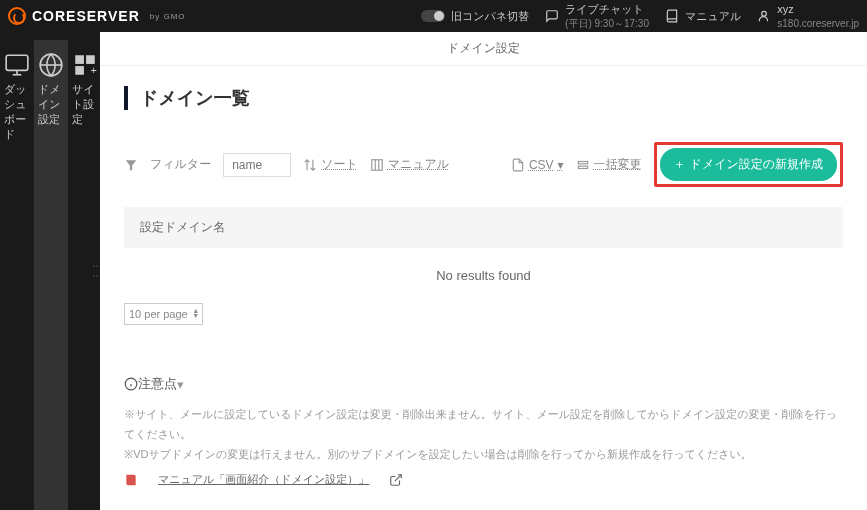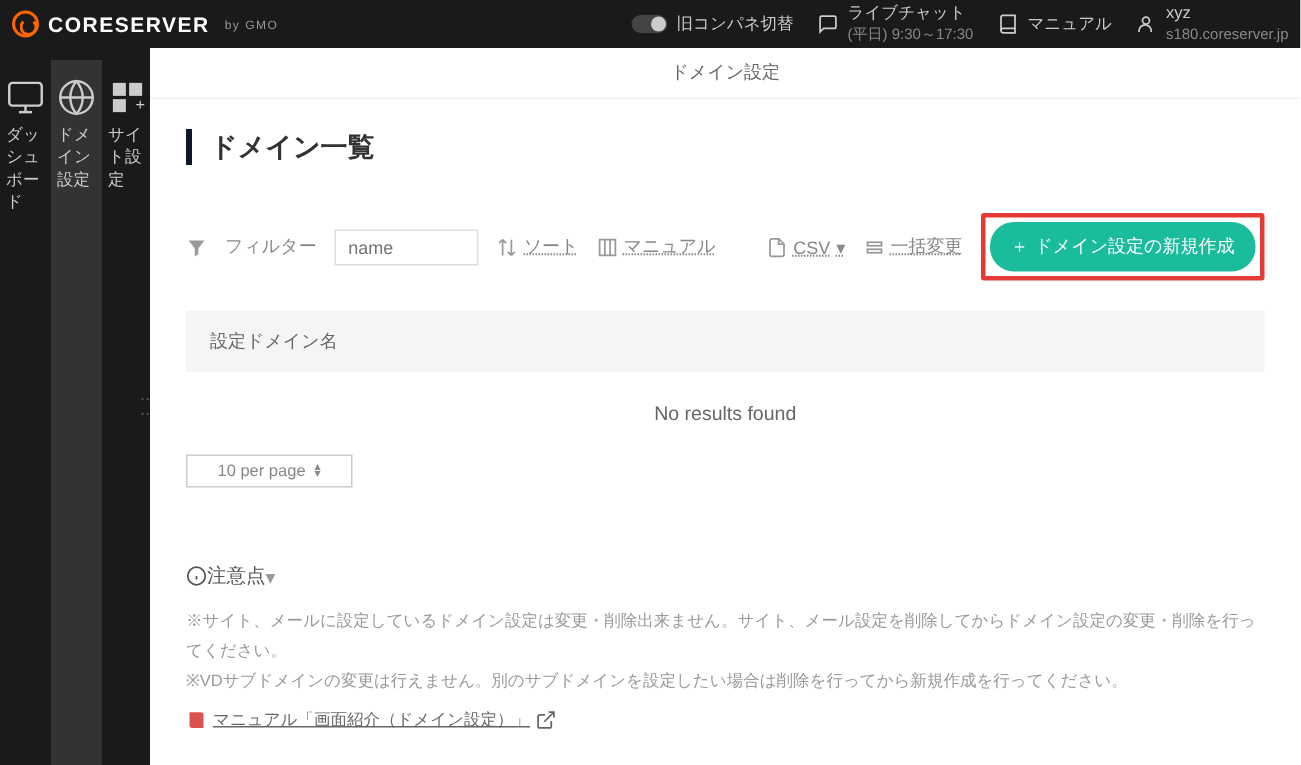--- a/index.html
+++ b/index.html
@@ -17,34 +17,34 @@
 .layout { display: flex; height: calc(100% - 32px); }
 .sidebar { width: 100px; background: #1a1a1a; color: #ccc; display: flex; flex-direction: row; padding-top: 8px; position: relative; }
 .side-item { display: flex; flex-direction: column; align-items: center; gap: 4px; padding: 12px 4px; font-size: 11px; cursor: pointer; }
 .side-item.active { background: #333; }
 .side-handle { position: absolute; right: -3px; top: 50%; transform: translateY(-50%); color: #666; font-size: 10px; writing-mode: vertical-rl; }
 .main { flex: 1; background: #fff; overflow-y: auto; position: relative; }
 .breadcrumb { text-align: center; padding: 8px; font-size: 12px; color: #666; border-bottom: 1px solid #eee; }
 .content { padding: 20px 24px 12px; }
 .page-title { font-size: 18px; font-weight: bold; border-left: 4px solid #0f172a; padding-left: 12px; margin-bottom: 32px; font-family: Liberation Serif, serif; }
 .toolbar { display: flex; align-items: center; gap: 12px; margin-bottom: 20px; color: #888; font-size: 12px; }
-.filter-input { border: 1px solid #ddd; padding: 4px 8px; font-size: 12px; width: 96px; color: #999; }
+.filter-input { border: 1px solid #ddd; padding: 4px 8px; font-size: 12px; width: 68px; color: #999; }
 .tool-link { color: #888; text-decoration: underline dotted; cursor: pointer; display: inline-flex; align-items: center; gap: 4px; }
 .spacer { flex: 1; }
 .create-btn { background: #1abc9c; color: #fff; border: none; border-radius: 16px; padding: 8px 14px; font-size: 12px; cursor: pointer; display: inline-flex; align-items: center; gap: 4px; }
 .create-wrap { border: 3px solid #e53935; padding: 3px; border-radius: 2px; }
 .table-head { display: flex; background: #f5f5f5; padding: 12px 16px; font-size: 12px; color: #666; }
 .th-name { flex: 1; }
 .th-action { width: 160px; text-align: center; }
 .no-results { padding: 20px 4px; color: #666; font-size: 13px; text-align: center; }
-.per-page { border: 1px solid #ccc; padding: 4px 20px; font-size: 11px; color: #888; background: #fff; cursor: pointer; display: inline-flex; align-items: center; gap: 6px; }
+.per-page { border: 1px solid #ccc; padding: 4px 4px; font-size: 11px; color: #888; background: #fff; cursor: pointer; display: inline-flex; align-items: center; gap: 6px; }
 .notes { margin-top: 50px; }
 .notes-title { font-size: 13px; color: #555; margin-bottom: 12px; display: flex; align-items: center; gap: 0; text-align: right; }
 .notes-text { font-size: 11px; color: #999; line-height: 1.8; }
-.manual-link { color: #666; text-decoration: underline; font-size: 11px; display: inline-flex; align-items: center; gap: 4px; margin-top: 8px; }
+.manual-link { color: #666; text-decoration: underline; font-size: 11px; display: inline-flex; align-items: center; gap: 20px; margin-top: 8px; }
 .caret { text-align: center; color: #999; padding: 8px; border-top: 1px solid #eee; margin-top: 8px; }
 svg { display: block; }
 .ico { width: 14px; height: 14px; }
 .side-ico { width: 26px; height: 26px; }
 </style>
 </head>
 <body>
 
 <div class="header">
   <div class="logo">

